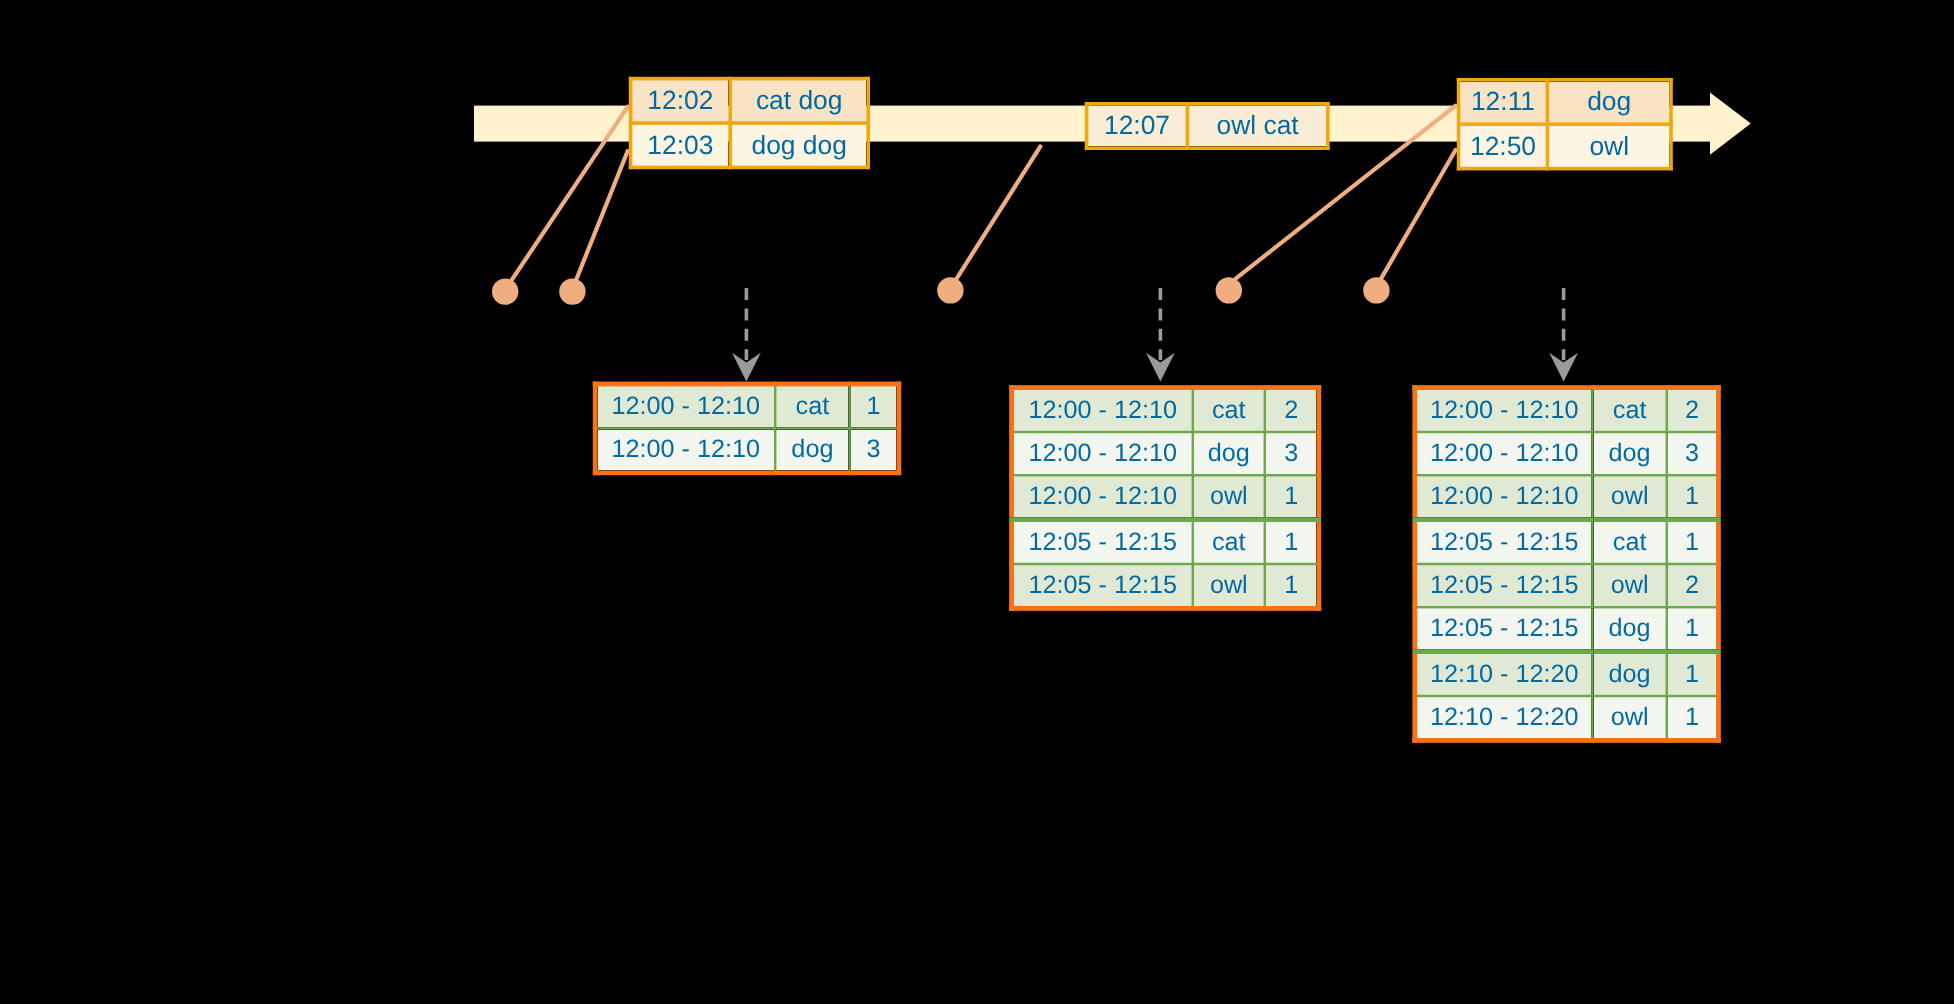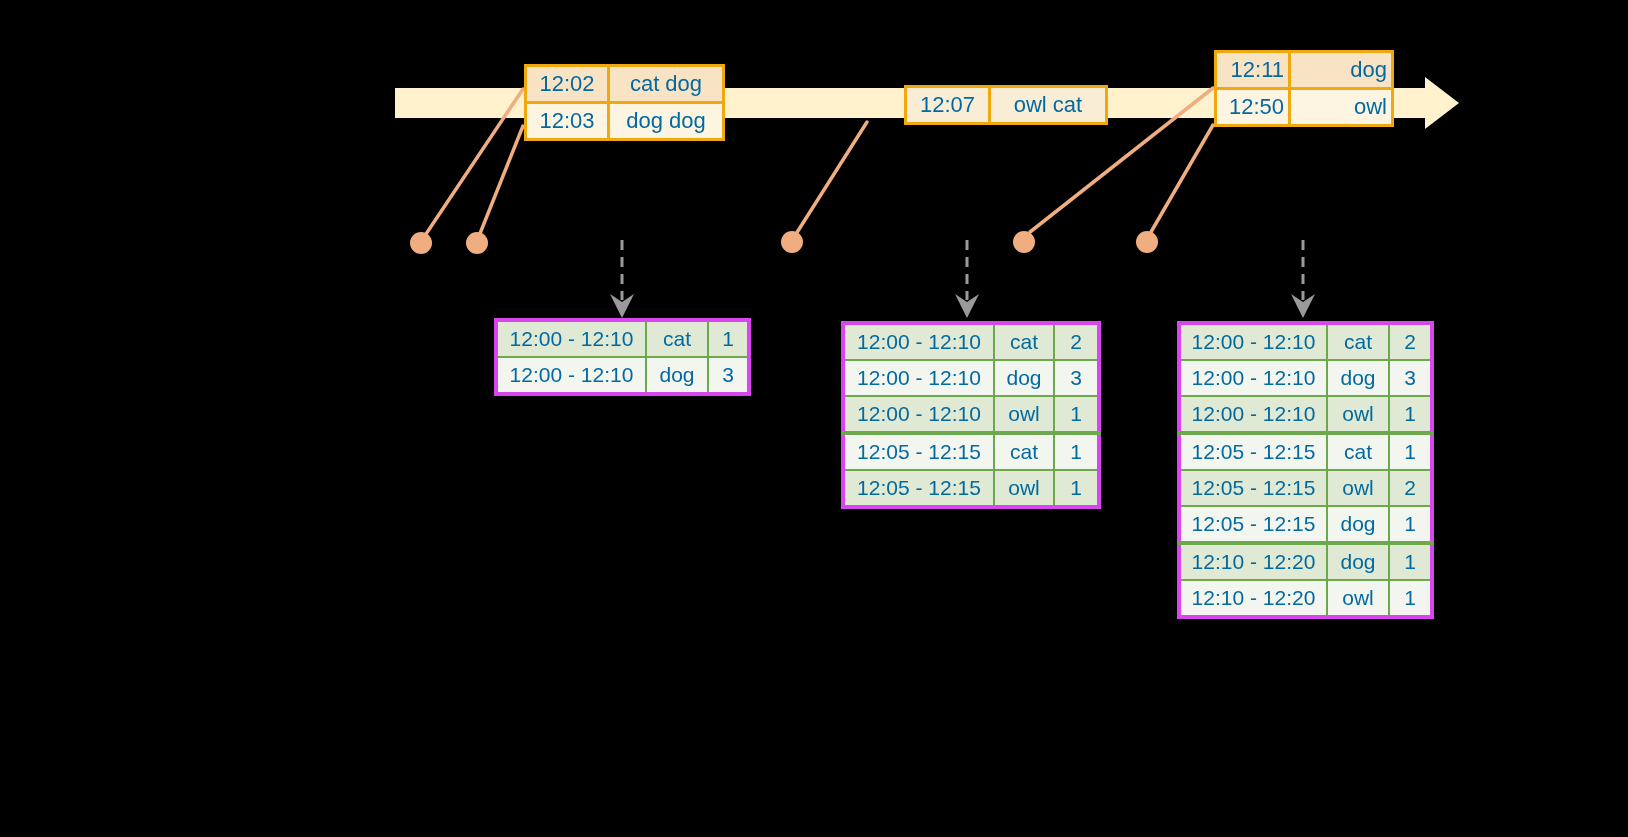--- a/index.html
+++ b/index.html
@@ -13,21 +13,21 @@
   .dot{fill:#F0AD80;}
   .trigger-shaft{stroke:#9a9a9a;stroke-width:3;stroke-dasharray:10 7;fill:none;}
   .trigger-head{fill:#9a9a9a;}
   table{position:absolute;z-index:2;border-collapse:collapse;table-layout:fixed;text-align:center;}
   td{overflow:hidden;white-space:nowrap;}
   .event-table{border:3px solid #EFA80D;font-size:22px;}
   .event-table td{border:3px solid #EFA80D;height:34px;padding:0 4px;}
   .fill-peach{background:#F9E3C5;}
   .fill-cream{background:#FDF5E2;}
   .fill-mid{background:#FAEDD6;}
-  .result-table{border:4px solid #d946ef;font-size:21px;}
+  .result-table{border:4px solid #f97316;font-size:21px;}
   .result-table td{border:2px solid #6CA84C;height:34px;padding:0 2px;}
   .result-table tr.group-start td{border-top:4px solid #6CA84C;}
   .row-green td{background:#E0E9D3;}
   .row-white td{background:#F3F6EE;}
 </style>
 </head>
 <body>
 
 <div class="canvas">
 
@@ -87,21 +87,21 @@
         <col style="width:117px">
       </colgroup>
     <tbody>
         <tr>
       <td class="fill-mid">12:07</td>
       <td class="fill-mid">owl cat</td>
     </tr>
   </tbody>
     </table>
 
-  <table class="event-table" style="left:1214px;top:50px;width:177px;text-align:right;">
+  <table class="event-table" style="left:1214px;top:65px;width:177px;">
     <colgroup>
         <col style="width:74px">
         <col style="width:103px">
       </colgroup>
     <tbody>
         <tr>
       <td class="fill-peach">12:11</td>
       <td class="fill-peach">dog</td>
     </tr>
     <tr>

